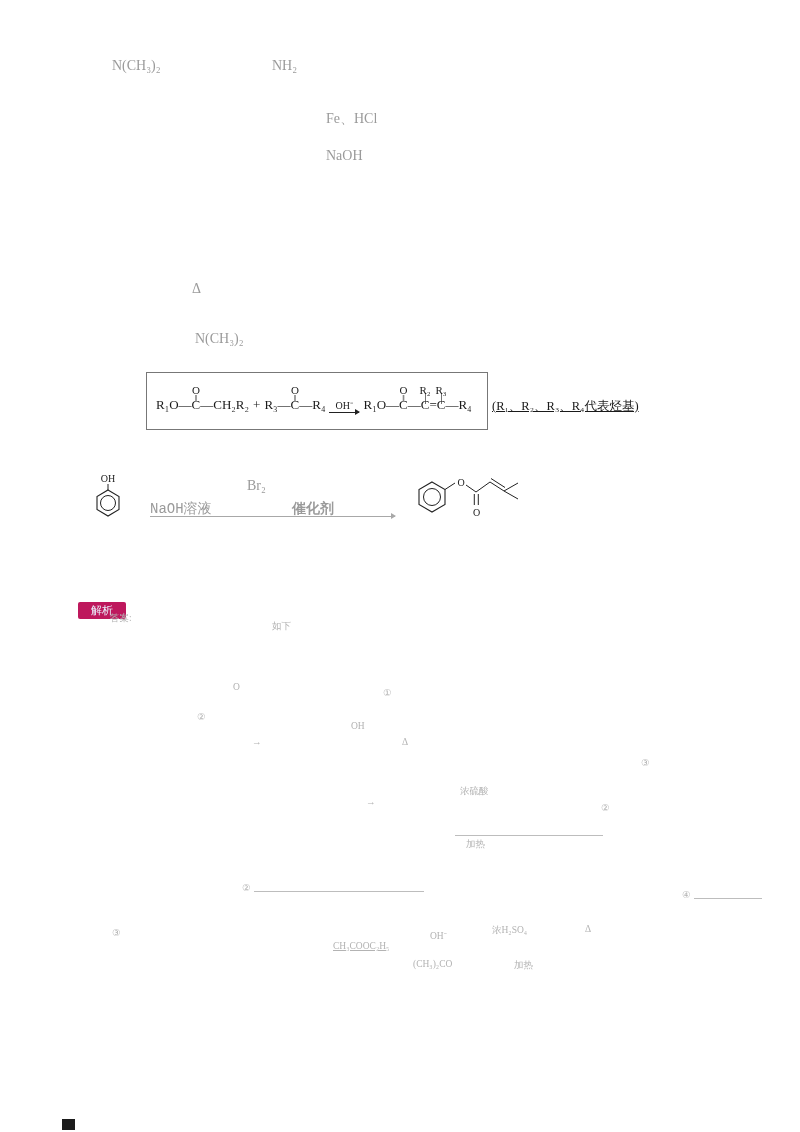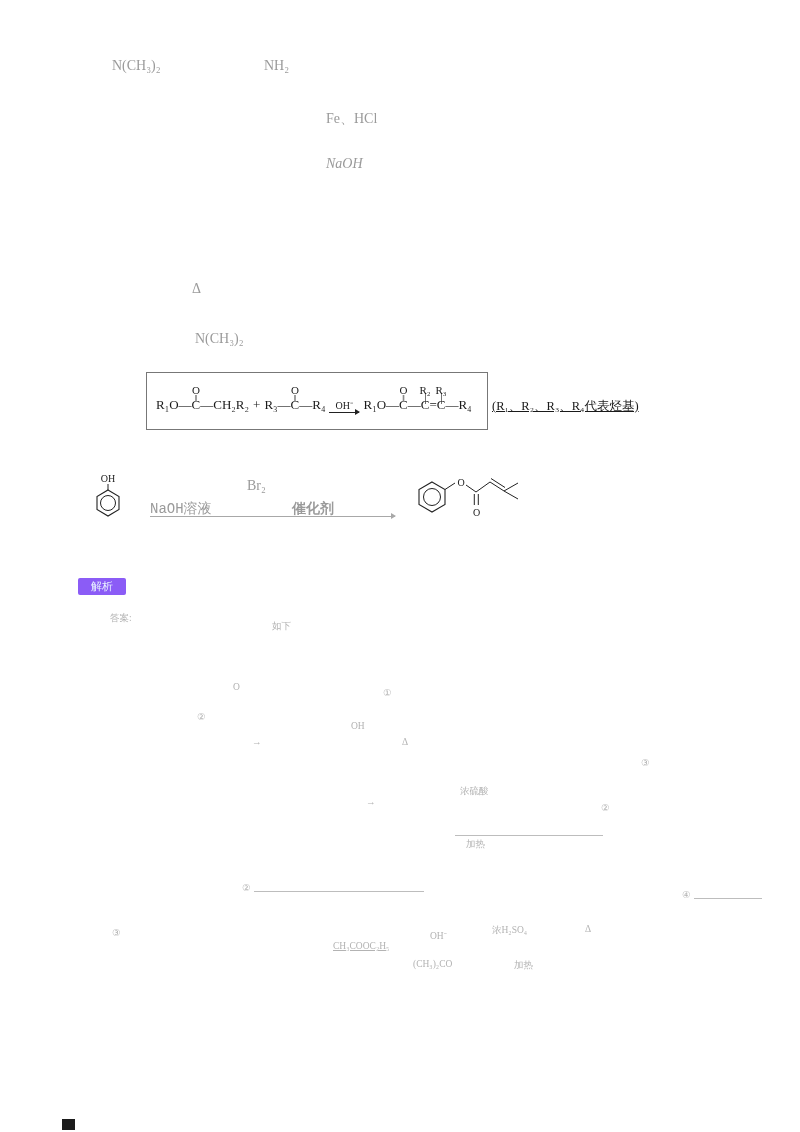--- a/index.html
+++ b/index.html
@@ -29,36 +29,36 @@
     border-left:5px solid #222; border-top:3px solid transparent; border-bottom:3px solid transparent;
   }
   .cssarrow { position:absolute; height:1px; background:#a8a8a8; }
   .cssarrow::after {
     content:""; position:absolute; right:-1px; top:-3px;
     border-left:5px solid #a8a8a8; border-top:3px solid transparent; border-bottom:3px solid transparent;
   }
   .thinline { position:absolute; height:1px; background:#bdbdbd; }
   .badge {
     display:flex; align-items:center; justify-content:center;
-    background:#8b5cf6; color:#eaf4ff; border-radius:2px;
-    font-family:"Liberation Sans", sans-serif; font-size:11px; line-height:1;
+    background:#be185d; color:#eaf4ff; border-radius:2px;
+    font-family:"Liberation Sans", sans-serif; font-size:11px; line-height:1;margin-top:24px;
   }
   .note { font-size:12.5px; white-space:nowrap;text-decoration:underline; }
   .corner-mark { background:#1c1c1c; }
   svg text { font-family:"Liberation Serif", serif; }
 </style>
 </head>
 <body>
 
 <div style="position:absolute;inset:0;">
 
   <span class="abs faint" style="left:112px;top:58px;">N(CH₃)₂</span>
-  <span class="abs faint" style="left:264px;top:58px;">NH₂</span>
+  <span class="abs faint" style="left:272px;top:58px;">NH₂</span>
   <span class="abs faint" style="left:326px;top:110px;">Fe、HCl</span>
-  <span class="abs faint" style="left:326px;top:156px;font-style:italic;">NaOH</span>
+  <span class="abs faint" style="left:326px;top:148px;">NaOH</span>
   <span class="abs faint" style="left:192px;top:281px;">Δ</span>
   <span class="abs faint" style="left:195px;top:331px;">N(CH₃)₂</span>
 
   <div class="abs eq-box" style="left:146px;top:372px;width:342px;height:58px;">
     <div class="eq" style="padding:24px 0 0 9px;">
       <span>R₁O—</span><span class="cv"><span class="cv-top">
             <span>O</span>
             <span class="bond">‖</span>
           </span><span>C</span></span><span>—CH₂R₂</span><span style="margin:0 4px;">+</span><span>R₃—</span><span class="cv"><span class="cv-top">
             <span>O</span>

